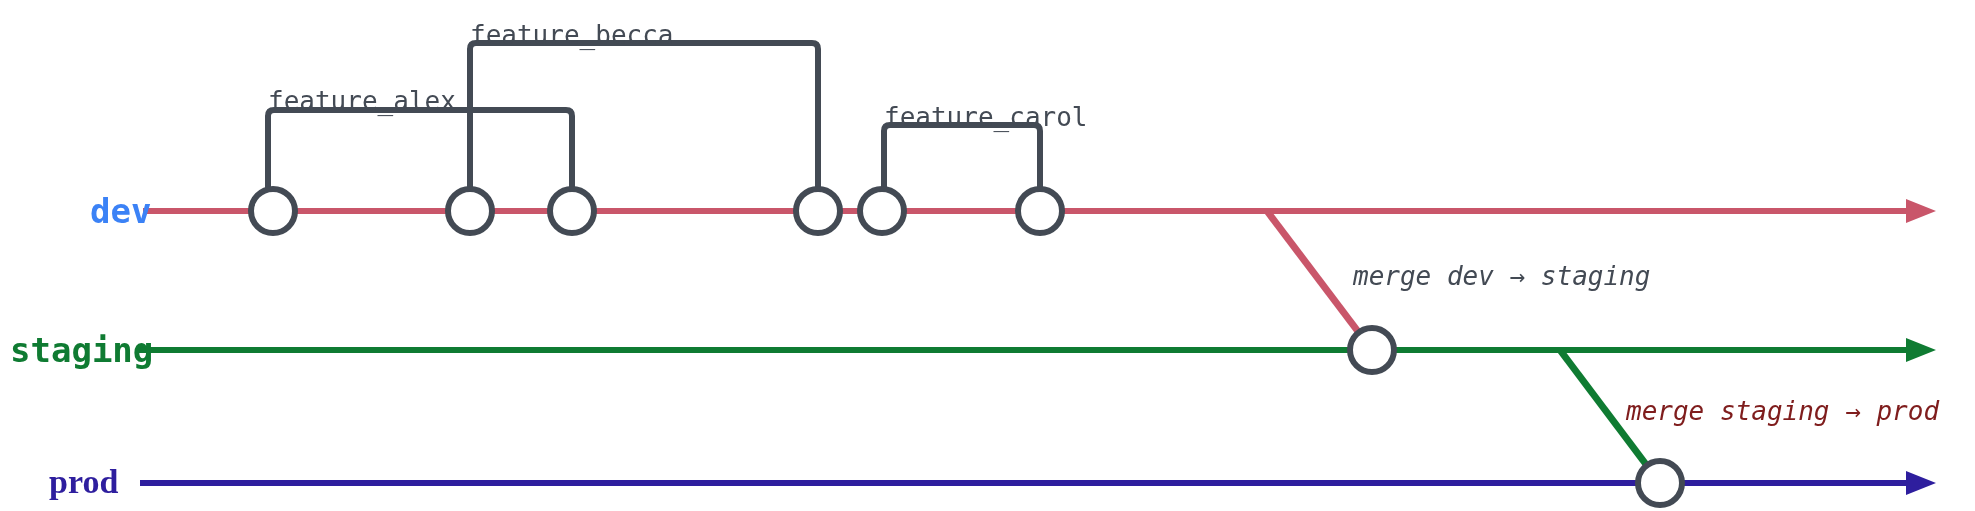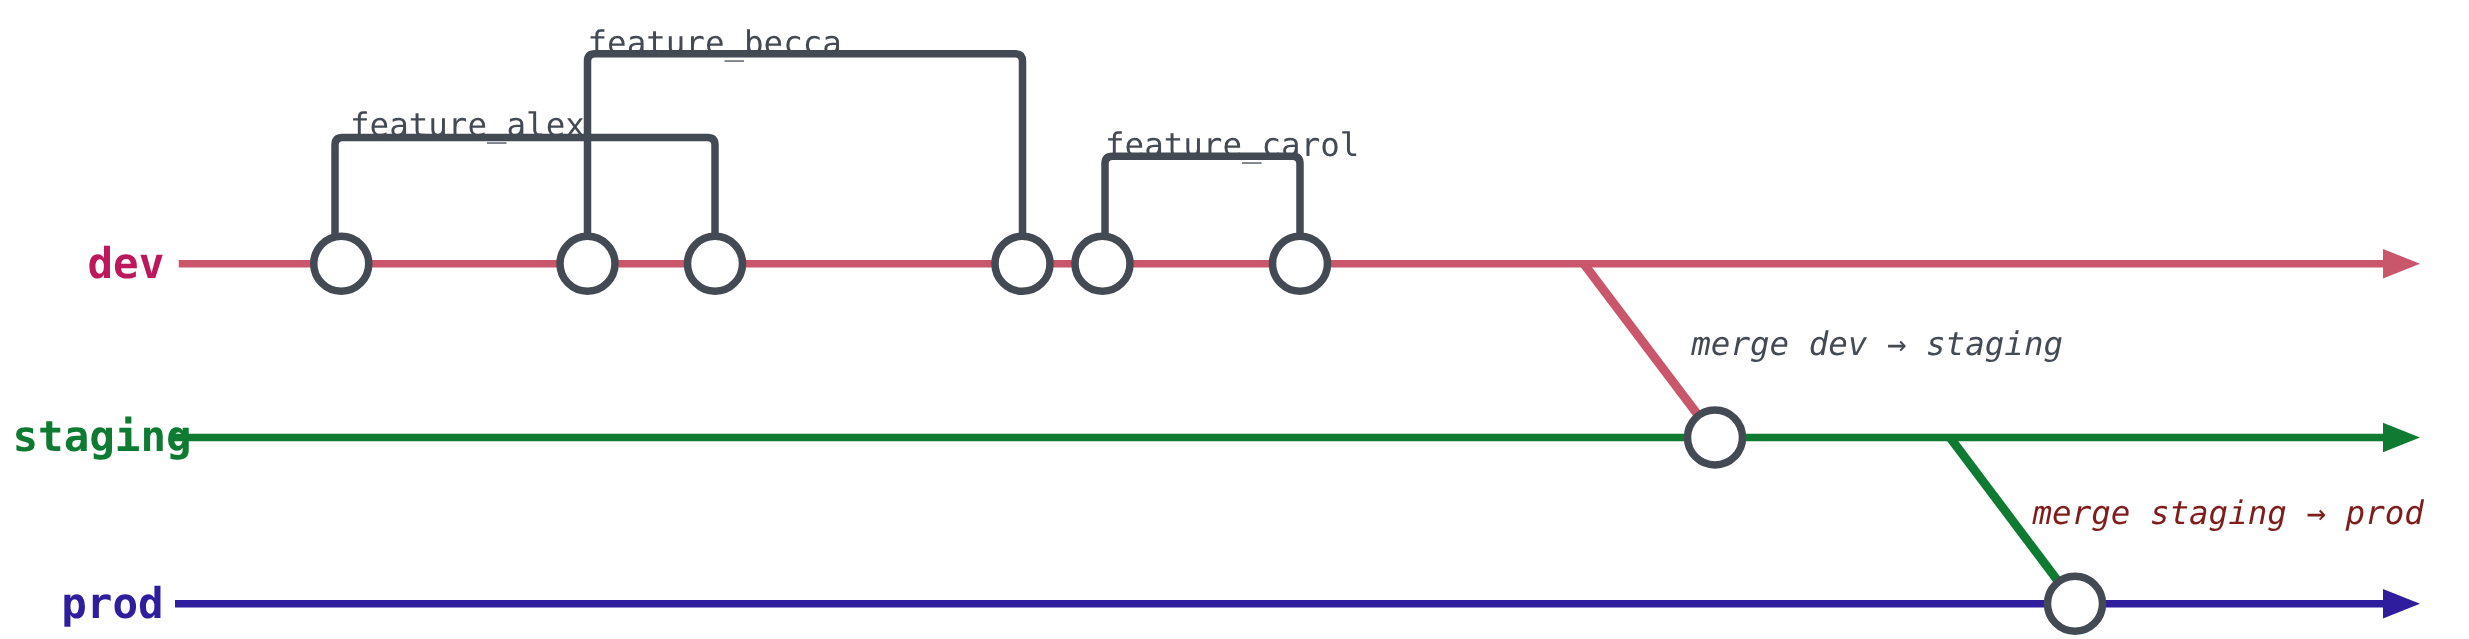--- a/index.html
+++ b/index.html
@@ -39,22 +39,22 @@
       <circle cx="273" cy="211" r="22" fill="#ffffff" stroke="#434a54" stroke-width="6"></circle>
       <circle cx="470" cy="211" r="22" fill="#ffffff" stroke="#434a54" stroke-width="6"></circle>
       <circle cx="572" cy="211" r="22" fill="#ffffff" stroke="#434a54" stroke-width="6"></circle>
       <circle cx="818" cy="211" r="22" fill="#ffffff" stroke="#434a54" stroke-width="6"></circle>
       <circle cx="882" cy="211" r="22" fill="#ffffff" stroke="#434a54" stroke-width="6"></circle>
       <circle cx="1040" cy="211" r="22" fill="#ffffff" stroke="#434a54" stroke-width="6"></circle>
       <circle cx="1372" cy="350" r="22" fill="#ffffff" stroke="#434a54" stroke-width="6"></circle>
       <circle cx="1660" cy="483" r="22" fill="#ffffff" stroke="#434a54" stroke-width="6"></circle>
     </svg>
   <div id="labels">
-      <div class="lbl feat-label" style="left: 268px; color: rgb(67, 74, 84); top: 86px; margin-left: 12px;">feature_alex</div>
+      <div class="lbl feat-label" style="left: 268px; color: rgb(67, 74, 84); top: 86px;">feature_alex</div>
       <div class="lbl feat-label" style="left: 470px; color: rgb(67, 74, 84); top: 20px;">feature_becca</div>
       <div class="lbl feat-label" style="left: 884px; color: rgb(67, 74, 84); top: 102px;">feature_carol</div>
-      <div class="lbl branch-label" style="left: 70px; color: #be185d; top: 191px;">dev</div>
+      <div class="lbl branch-label" style="left: 90px; color: #3b82f6; top: 191px;">dev</div>
       <div class="lbl branch-label" style="left: 10px; color: rgb(15, 123, 50); top: 330px; text-align: right;">staging</div>
-      <div class="lbl branch-label" style="left: 49px; color: rgb(46, 30, 158); top: 463px;">prod</div>
+      <div class="lbl branch-label" style="left: 49px; color: rgb(46, 30, 158); top: 463px; font-family: Liberation Serif, serif;">prod</div>
       <div class="lbl merge-label" style="left: 1353px; color: rgb(67, 74, 84); top: 261px;">merge dev → staging</div>
       <div class="lbl merge-label" style="left: 1626px; color: #7f1d1d; top: 396px;">merge staging → prod</div>
     </div>
 </div>
 
 </body></html>

